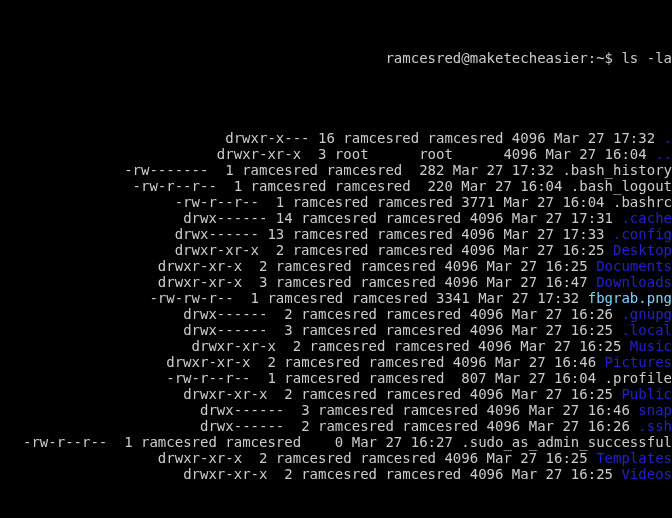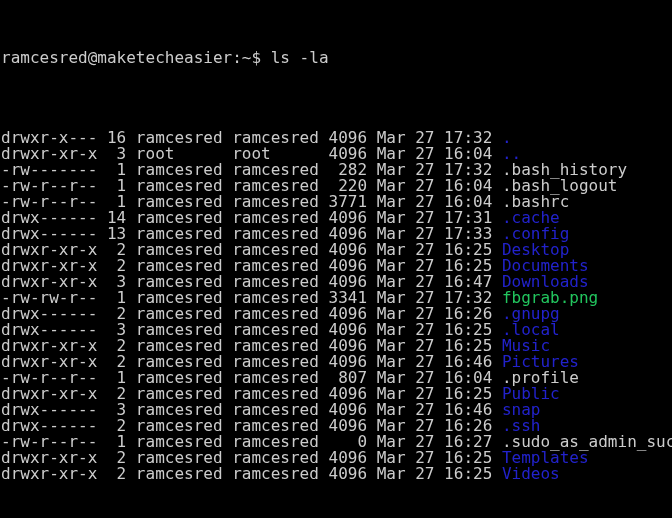--- a/index.html
+++ b/index.html
@@ -13,37 +13,38 @@
     height: 518px;
     overflow: hidden;
     font-family: "DejaVu Sans Mono", "Liberation Mono", monospace;
   }
   #terminal {
     width: 672px;
     height: 518px;
     background: #000000;
     color: #cccccc;
     font-family: "DejaVu Sans Mono", "Liberation Mono", monospace;
-    font-size: 16px;
+    font-size: 14px;
     line-height: 16px;
     letter-spacing: 0px;
     padding: 2px 0 0 1px;
     box-sizing: border-box;
     white-space: pre;
     position: relative;
+    text-align: right;
   }
   .line {
     height: 16px;
     line-height: 16px;
     white-space: pre;
     font-family: "DejaVu Sans Mono", "Liberation Mono", monospace;
   }
   .c-default { color: #cccccc; }
   .c-dir     { color: #2222cc; }
-  .c-image   { color: #22c55e; margin-top: 9px; }
+  .c-image   { color: #7dd3fc; margin-top: 9px; }
 </style>
 </head>
 <body>
 
 <div id="terminal">
 
   <div class="line c-default">ramcesred@maketecheasier:~$ ls -la</div>
 
 
   <div id="listing-rows"><div class="line"><span class="c-default">drwxr-x--- 16 ramcesred ramcesred 4096 Mar 27 17:32 </span><span class="c-dir">.</span></div><div class="line"><span class="c-default">drwxr-xr-x  3 root      root      4096 Mar 27 16:04 </span><span class="c-dir">..</span></div><div class="line"><span class="c-default">-rw-------  1 ramcesred ramcesred  282 Mar 27 17:32 </span><span class="c-default">.bash_history</span></div><div class="line"><span class="c-default">-rw-r--r--  1 ramcesred ramcesred  220 Mar 27 16:04 </span><span class="c-default">.bash_logout</span></div><div class="line"><span class="c-default">-rw-r--r--  1 ramcesred ramcesred 3771 Mar 27 16:04 </span><span class="c-default">.bashrc</span></div><div class="line"><span class="c-default">drwx------ 14 ramcesred ramcesred 4096 Mar 27 17:31 </span><span class="c-dir">.cache</span></div><div class="line"><span class="c-default">drwx------ 13 ramcesred ramcesred 4096 Mar 27 17:33 </span><span class="c-dir">.config</span></div><div class="line"><span class="c-default">drwxr-xr-x  2 ramcesred ramcesred 4096 Mar 27 16:25 </span><span class="c-dir">Desktop</span></div><div class="line"><span class="c-default">drwxr-xr-x  2 ramcesred ramcesred 4096 Mar 27 16:25 </span><span class="c-dir">Documents</span></div><div class="line"><span class="c-default">drwxr-xr-x  3 ramcesred ramcesred 4096 Mar 27 16:47 </span><span class="c-dir">Downloads</span></div><div class="line"><span class="c-default">-rw-rw-r--  1 ramcesred ramcesred 3341 Mar 27 17:32 </span><span class="c-image">fbgrab.png</span></div><div class="line"><span class="c-default">drwx------  2 ramcesred ramcesred 4096 Mar 27 16:26 </span><span class="c-dir">.gnupg</span></div><div class="line"><span class="c-default">drwx------  3 ramcesred ramcesred 4096 Mar 27 16:25 </span><span class="c-dir">.local</span></div><div class="line"><span class="c-default">drwxr-xr-x  2 ramcesred ramcesred 4096 Mar 27 16:25 </span><span class="c-dir">Music</span></div><div class="line"><span class="c-default">drwxr-xr-x  2 ramcesred ramcesred 4096 Mar 27 16:46 </span><span class="c-dir">Pictures</span></div><div class="line"><span class="c-default">-rw-r--r--  1 ramcesred ramcesred  807 Mar 27 16:04 </span><span class="c-default">.profile</span></div><div class="line"><span class="c-default">drwxr-xr-x  2 ramcesred ramcesred 4096 Mar 27 16:25 </span><span class="c-dir">Public</span></div><div class="line"><span class="c-default">drwx------  3 ramcesred ramcesred 4096 Mar 27 16:46 </span><span class="c-dir">snap</span></div><div class="line"><span class="c-default">drwx------  2 ramcesred ramcesred 4096 Mar 27 16:26 </span><span class="c-dir">.ssh</span></div><div class="line"><span class="c-default">-rw-r--r--  1 ramcesred ramcesred    0 Mar 27 16:27 </span><span class="c-default">.sudo_as_admin_successful</span></div><div class="line"><span class="c-default">drwxr-xr-x  2 ramcesred ramcesred 4096 Mar 27 16:25 </span><span class="c-dir">Templates</span></div><div class="line"><span class="c-default">drwxr-xr-x  2 ramcesred ramcesred 4096 Mar 27 16:25 </span><span class="c-dir">Videos</span></div></div>

